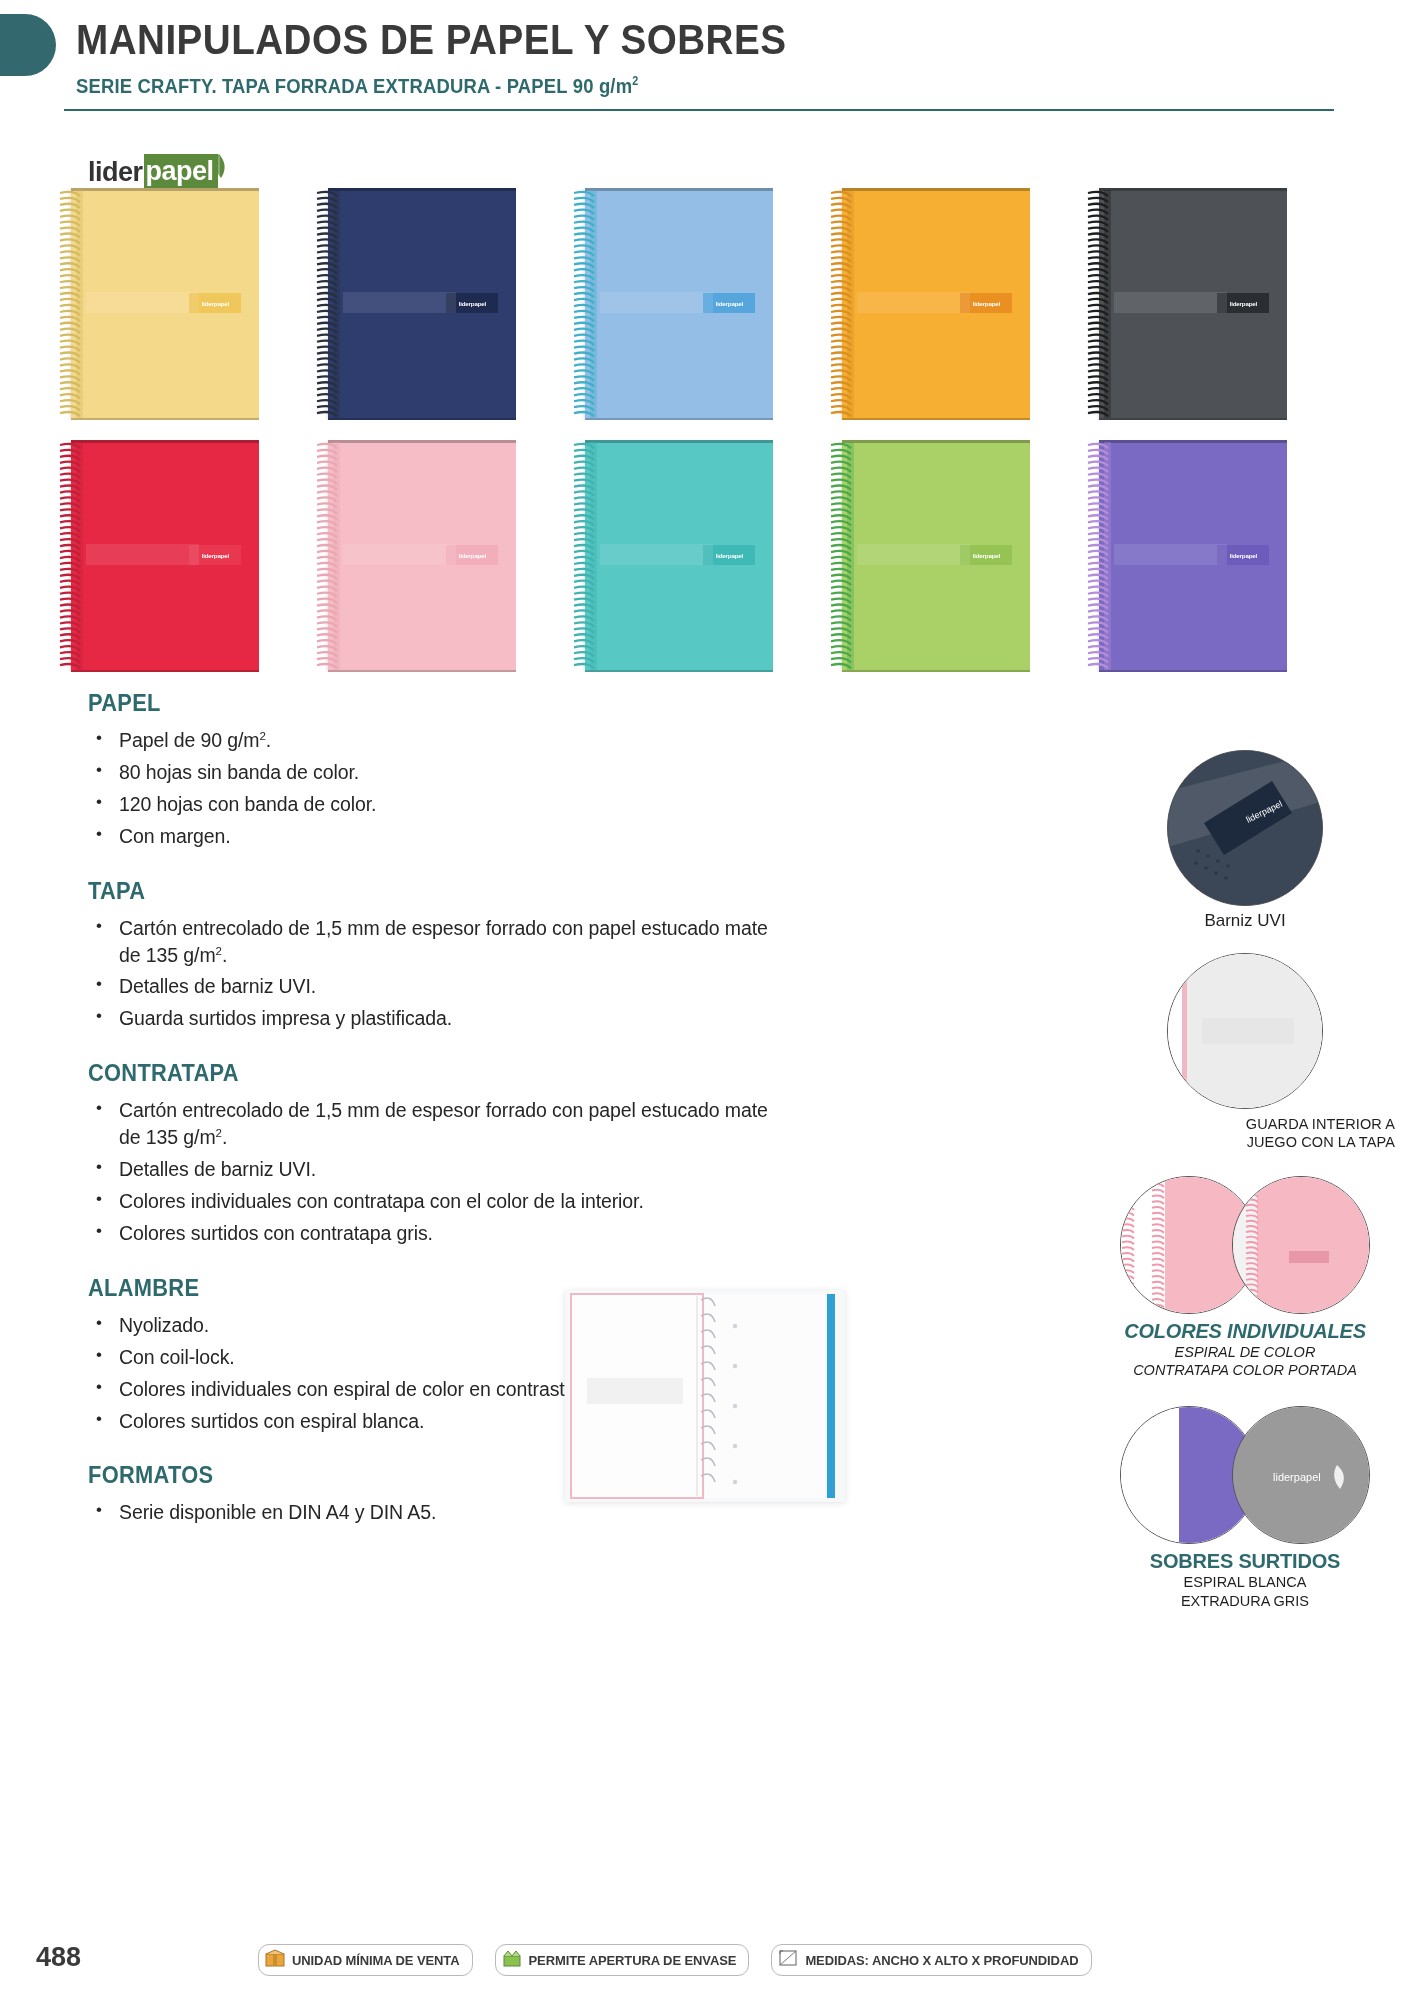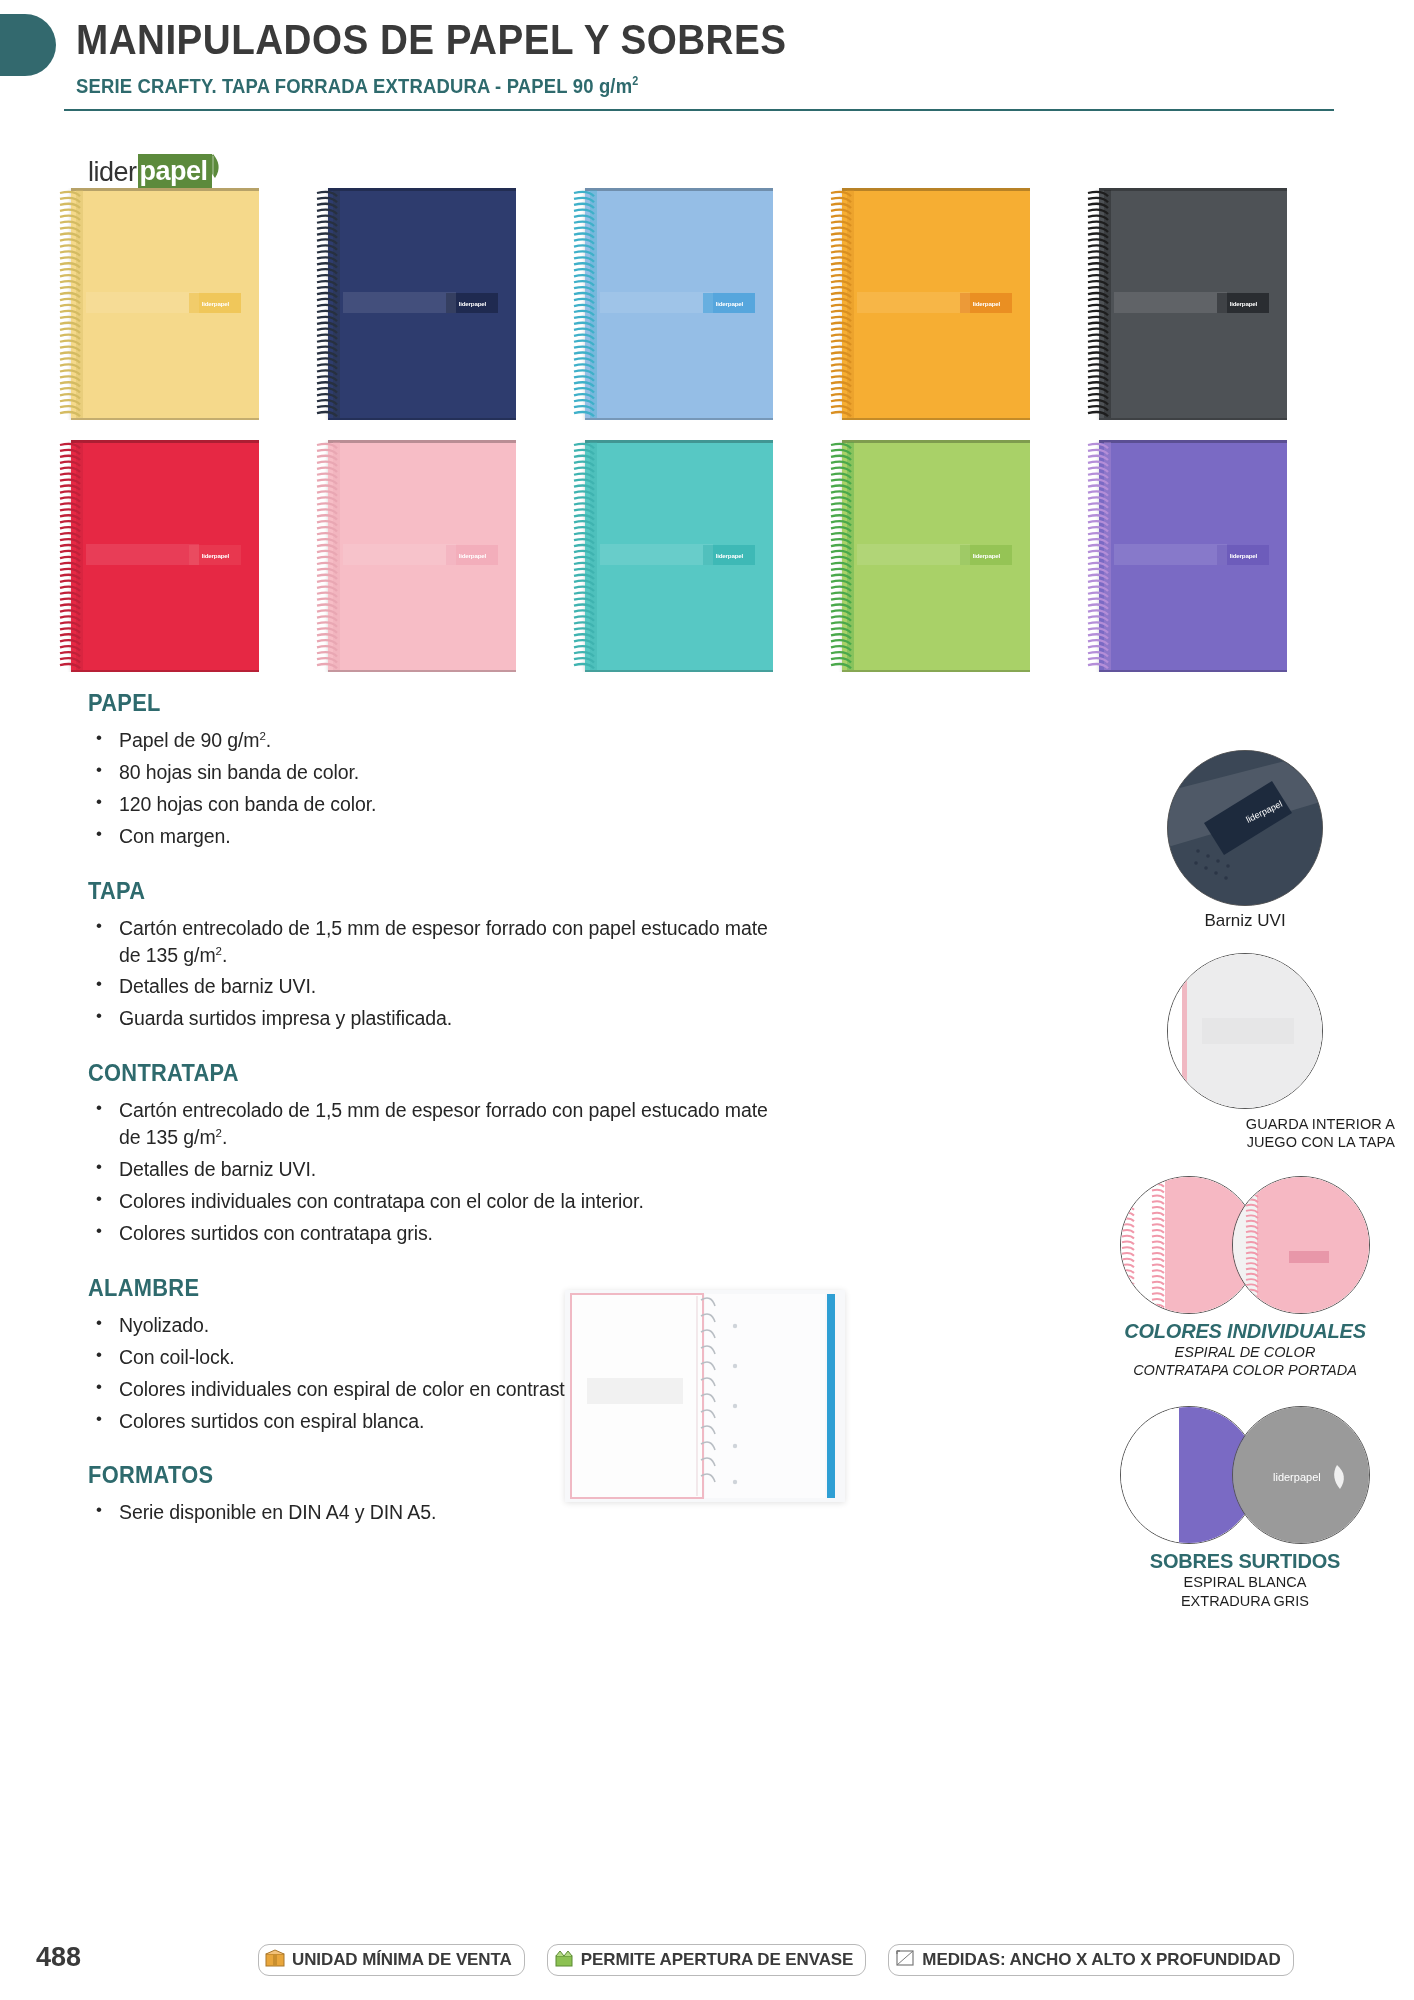--- a/index.html
+++ b/index.html
@@ -38,21 +38,21 @@
   .header-sub sup { font-size: 12px; vertical-align: super; }
   .header-rule {
     position: absolute; left: 64px; top: 109px;
     width: 1270px; height: 1.6px;
     background: #2e6a6d;
   }
 
   
   #brand { position: absolute; left: 88px; top: 152px; height: 40px; display:flex; align-items: center; }
   .brand-lider {
-    font-size: 27px; font-weight: normal; color: #333333;
+    font-size: 27px; font-weight: bold; color: #333333;
     letter-spacing: -0.5px;
   }
   .brand-papel-box {
     background: #5c8a3c; padding: 2px 4px 3px 2px;
     margin-left: 1px;
   }
   .brand-papel {
     font-size: 27px; font-weight: bold; color: #ffffff;
     letter-spacing: -0.5px;
   }
@@ -189,21 +189,21 @@
   .pagenum {
     position: absolute; left: 36px; top: 4px;
     font-size: 27px; font-weight: bold; color: #3a3a3a;
   }
   .foot-items {
     position: absolute; left: 258px; top: 6px;
     display: flex; align-items: center; gap: 22px;
   }
   .foot-item { display: flex; align-items: center; gap: 7px; }
   .foot-label {
-    font-size: 17px; font-weight: bold; color: #3a3a3a;
+    font-size: 13px; font-weight: bold; color: #3a3a3a;
     letter-spacing: -0.1px; white-space: nowrap;
   }
   .foot-pill {
     border: 1px solid #b9b9b9; border-radius: 11px;
     padding: 3px 12px 3px 6px;
     display: flex; align-items: center; gap: 7px;
     background: #fff;
   }
 </style>
 </head>

